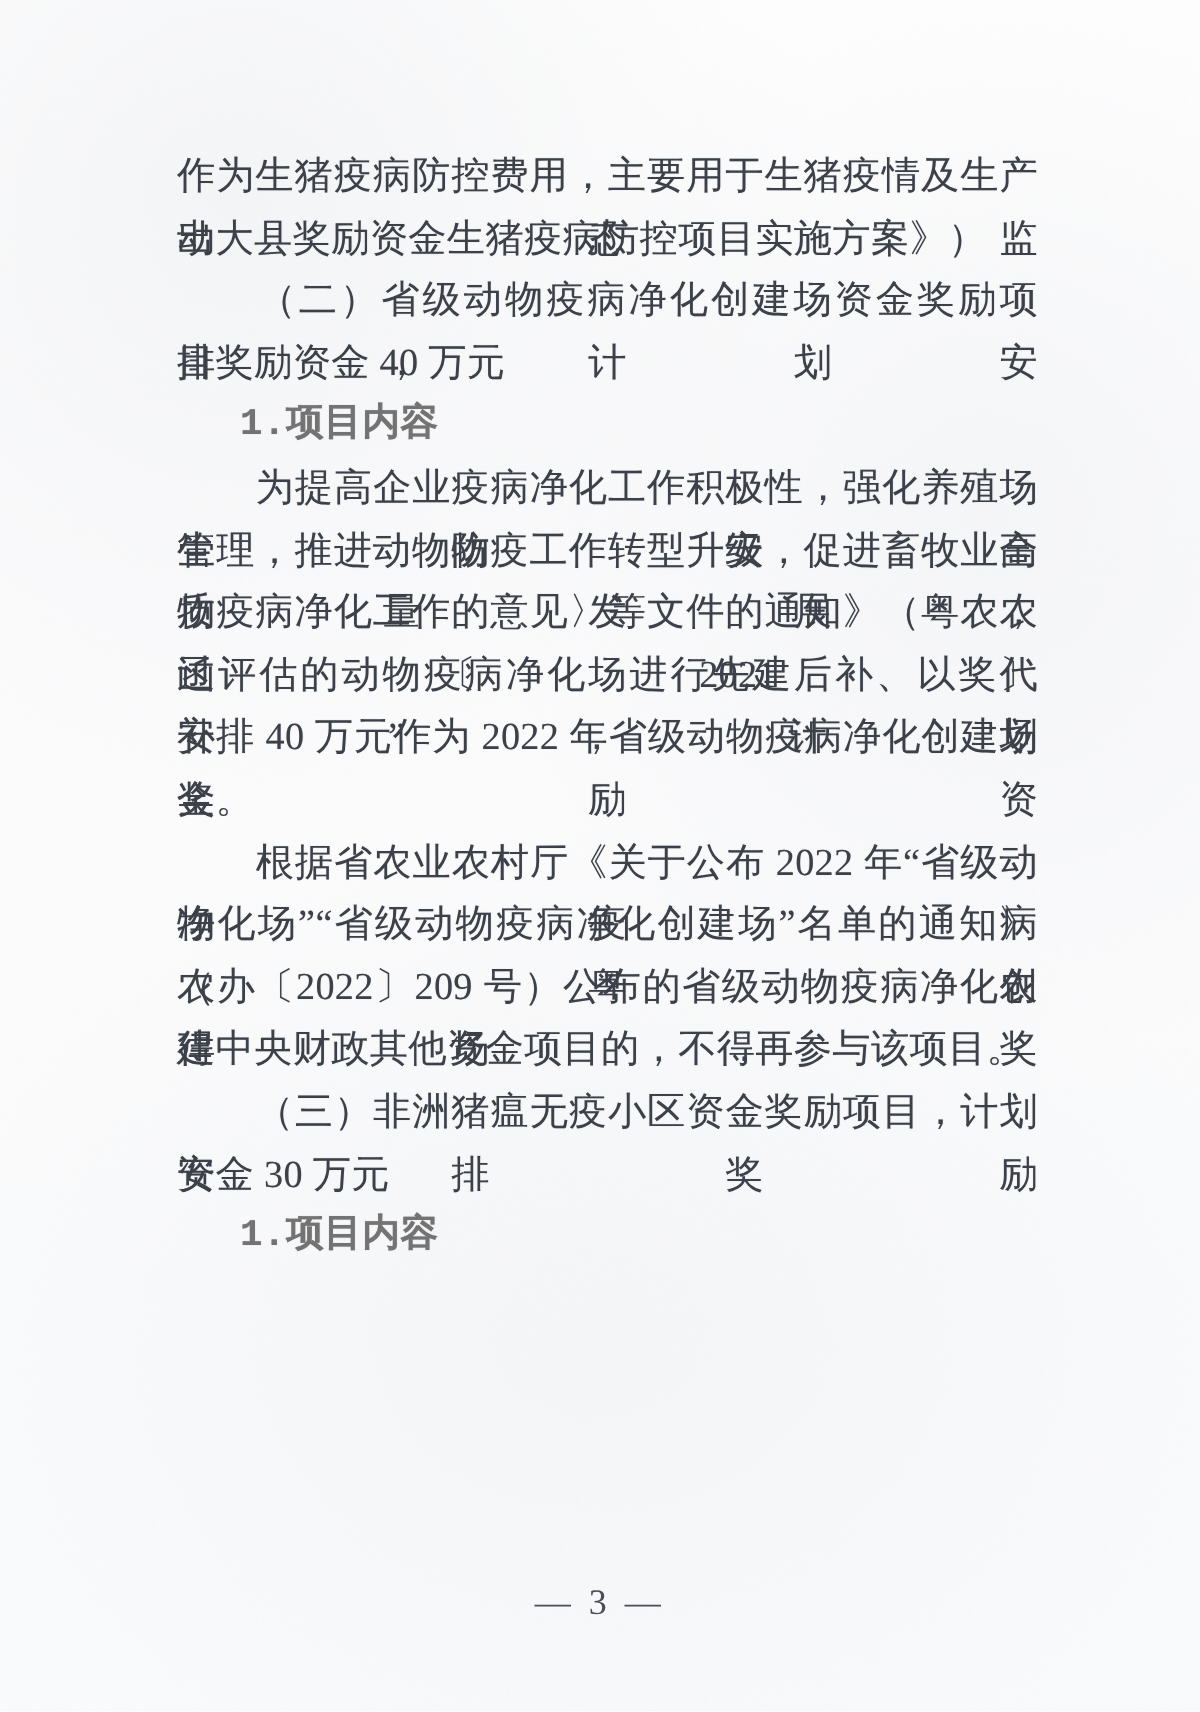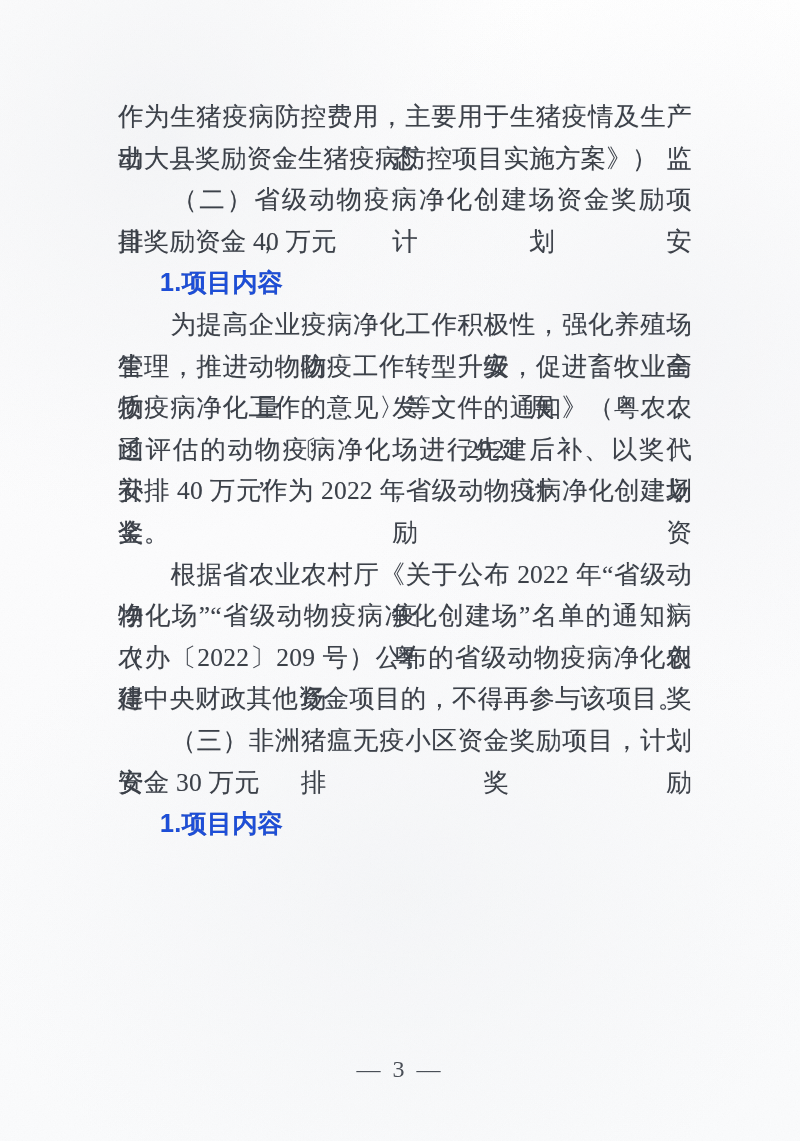--- a/index.html
+++ b/index.html
@@ -77,22 +77,22 @@
   .lead {
     display: inline-block;
     width: 52px;
   }
 
   
   .heading {
     height: 41.6px;
     line-height: 41.6px;
     white-space: nowrap;
-    color: #1d4ed8;
-    font-family: Liberation Sans, sans-serif;
+    color: #737373;
+    font-family: Liberation Mono, monospace;
     font-size: 25px;
     font-weight: bold;
     letter-spacing: 0.4px;
     padding-left: 42px;
     text-shadow: 0 0 0.6px rgba(50,55,62,0.45);
   }
 
   
   .page-number {
     position: absolute;

